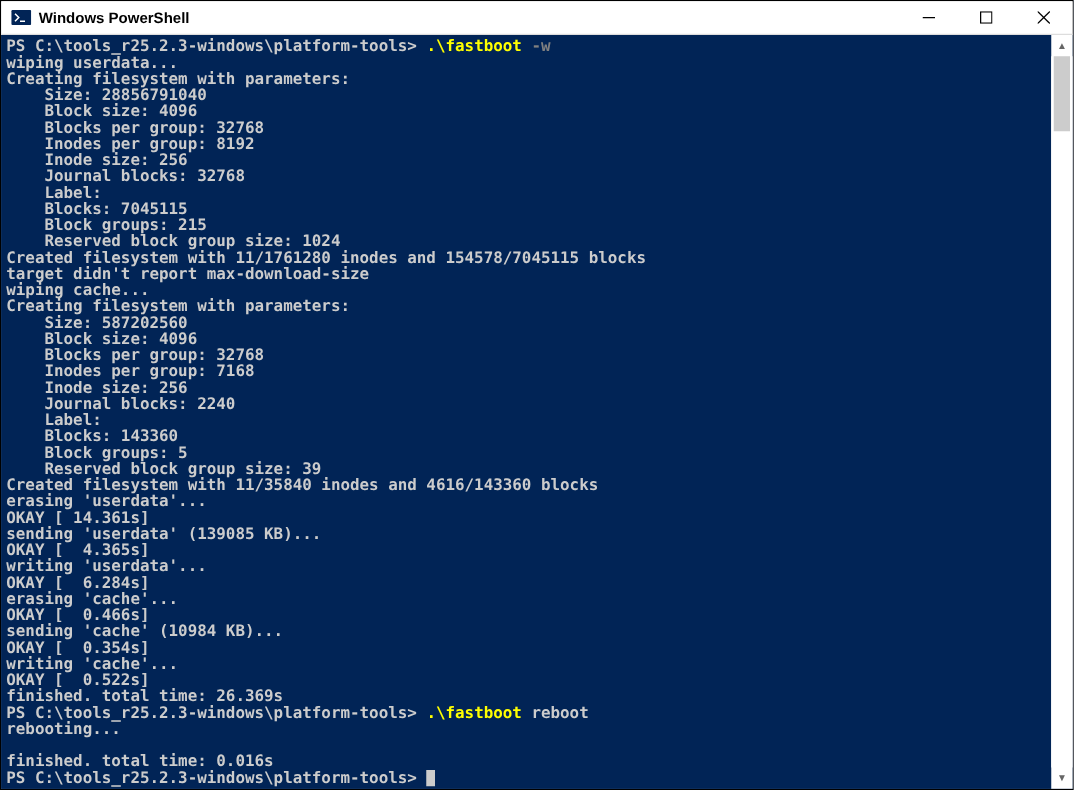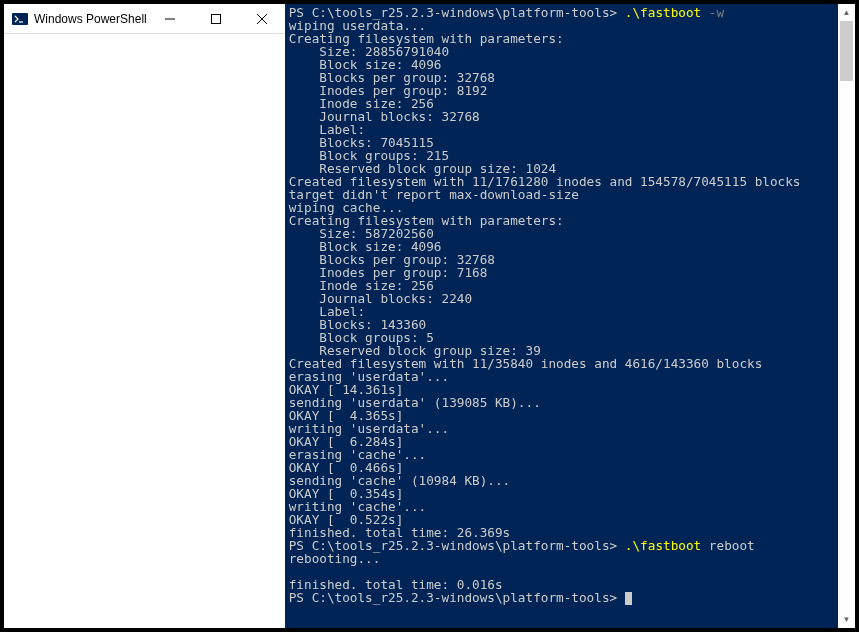--- a/index.html
+++ b/index.html
@@ -6,23 +6,24 @@
     body {
       width: 859px;
       height: 632px;
       font-family: 'Segoe UI', Tahoma, sans-serif;
       background: #fff;
       overflow: hidden;
     }
     .window {
       width: 100%;
       height: 100%;
-      border: 4px solid #000000;
-      display: flex;
-      flex-direction: row;
+      border: 1px solid #000000;
+      display: flex;
+      flex-direction: column;
+      font-weight: bold;
     }
     .titlebar {
       height: 30px;
       background: #fff;
       display: flex;
       align-items: center;
       padding: 0 0 0 8px;
       border-bottom: 1px solid #ddd;
     }
     .titlebar-icon {

